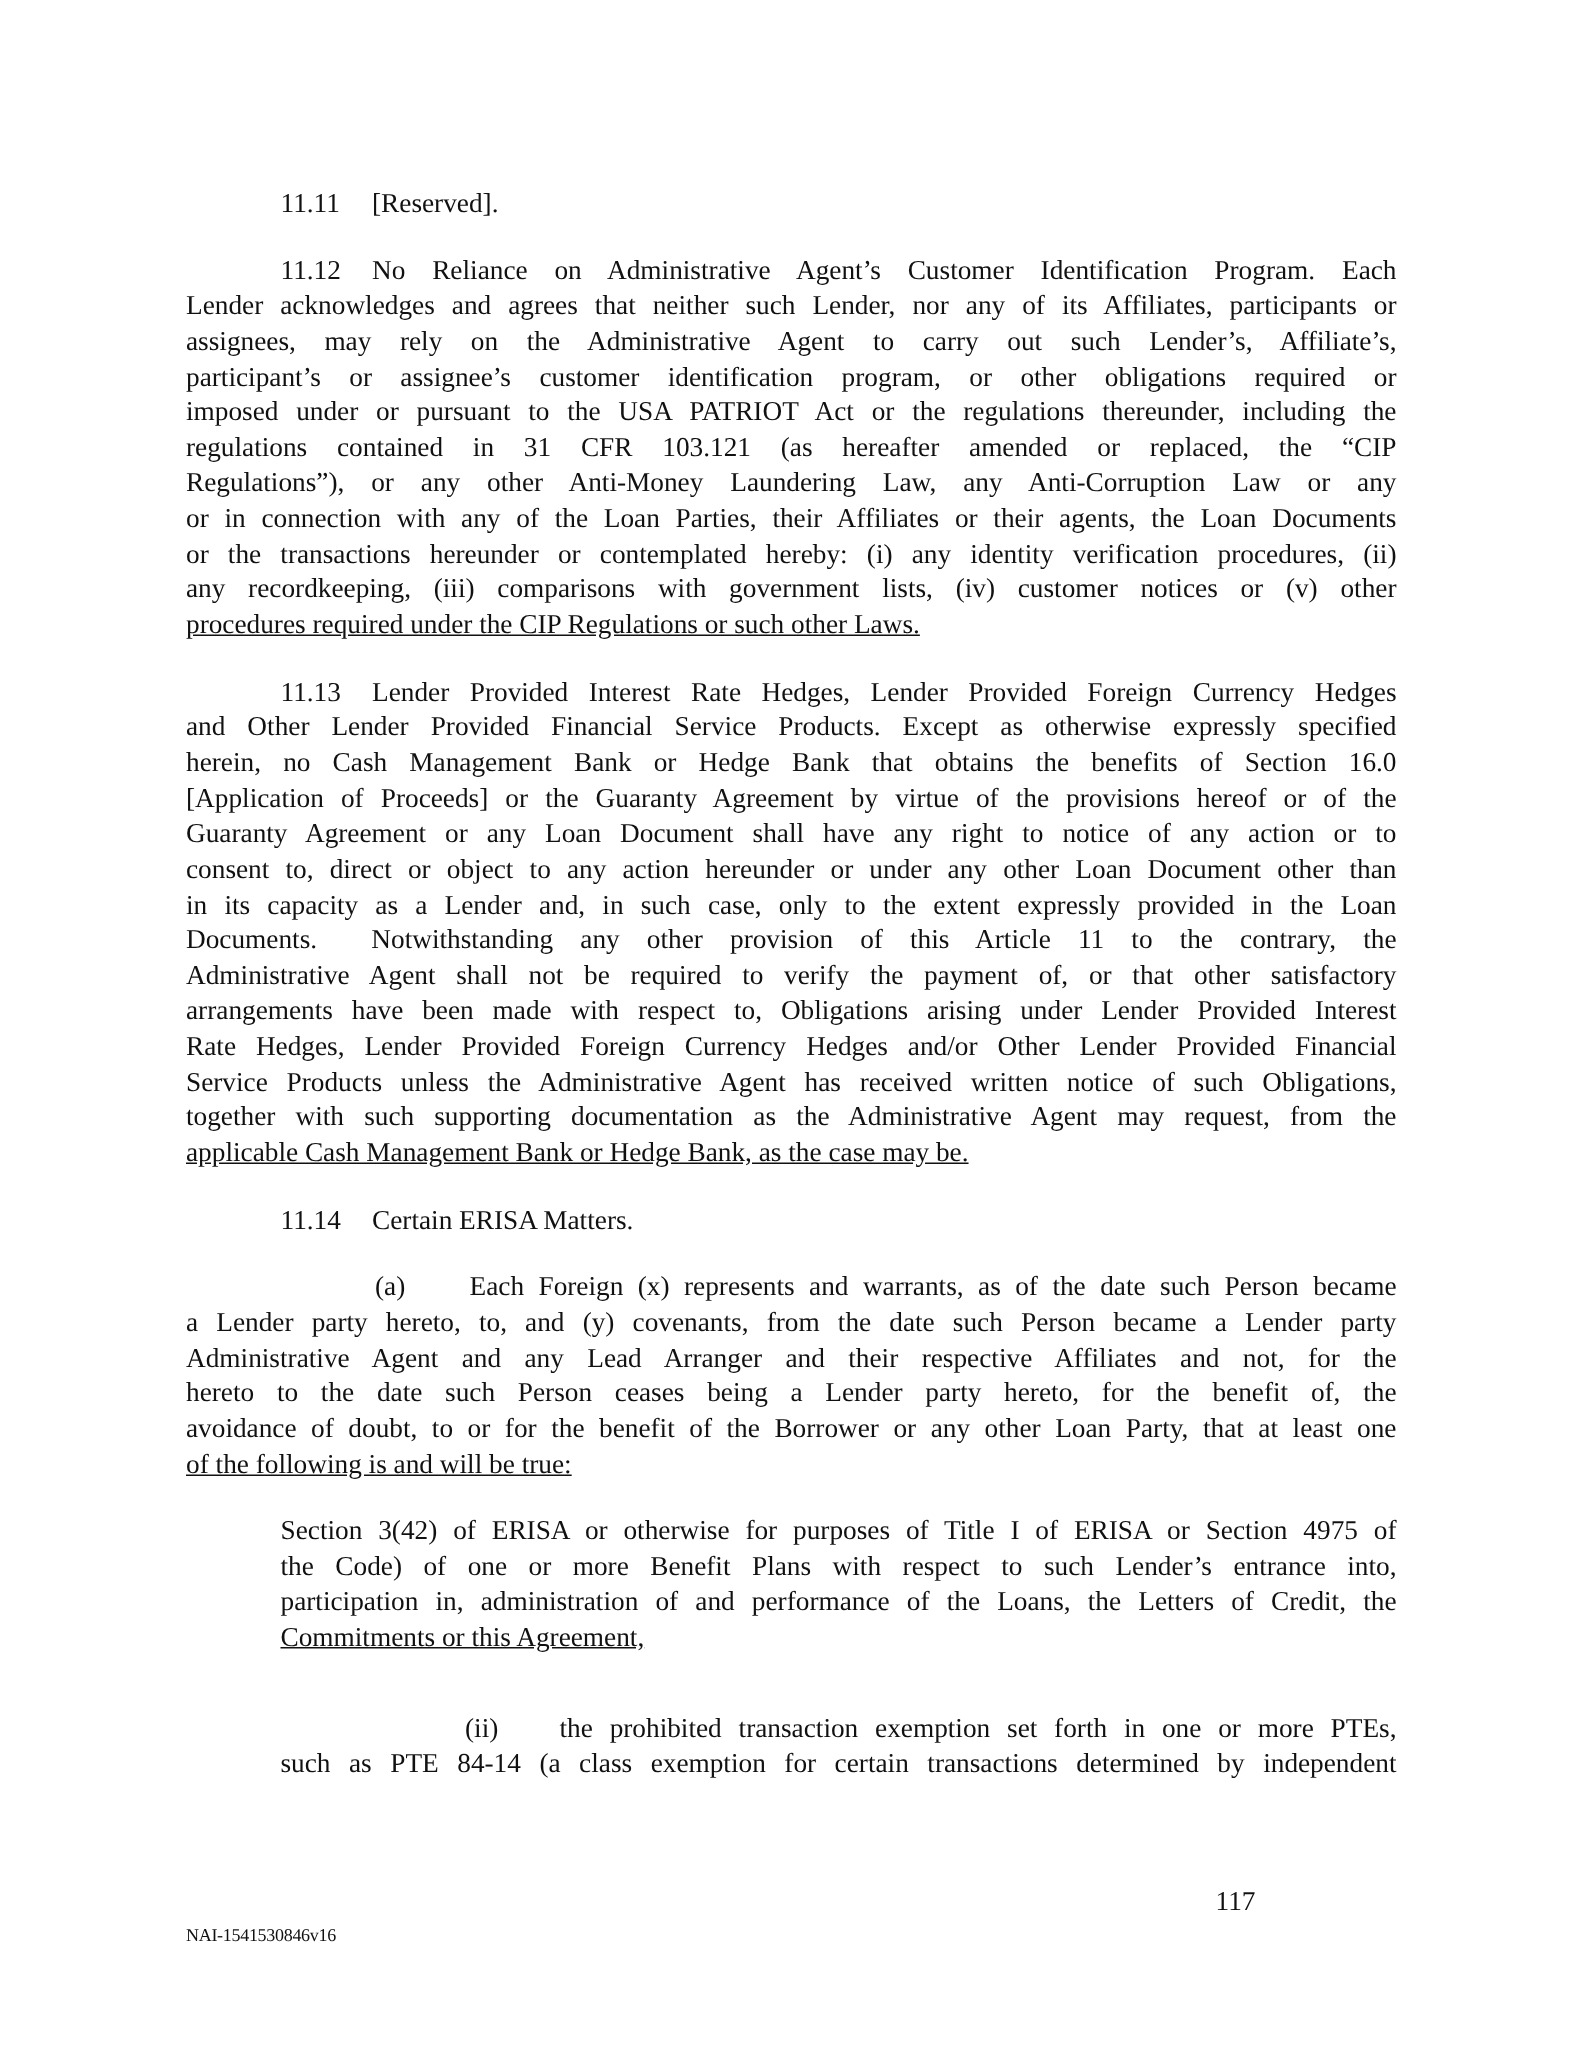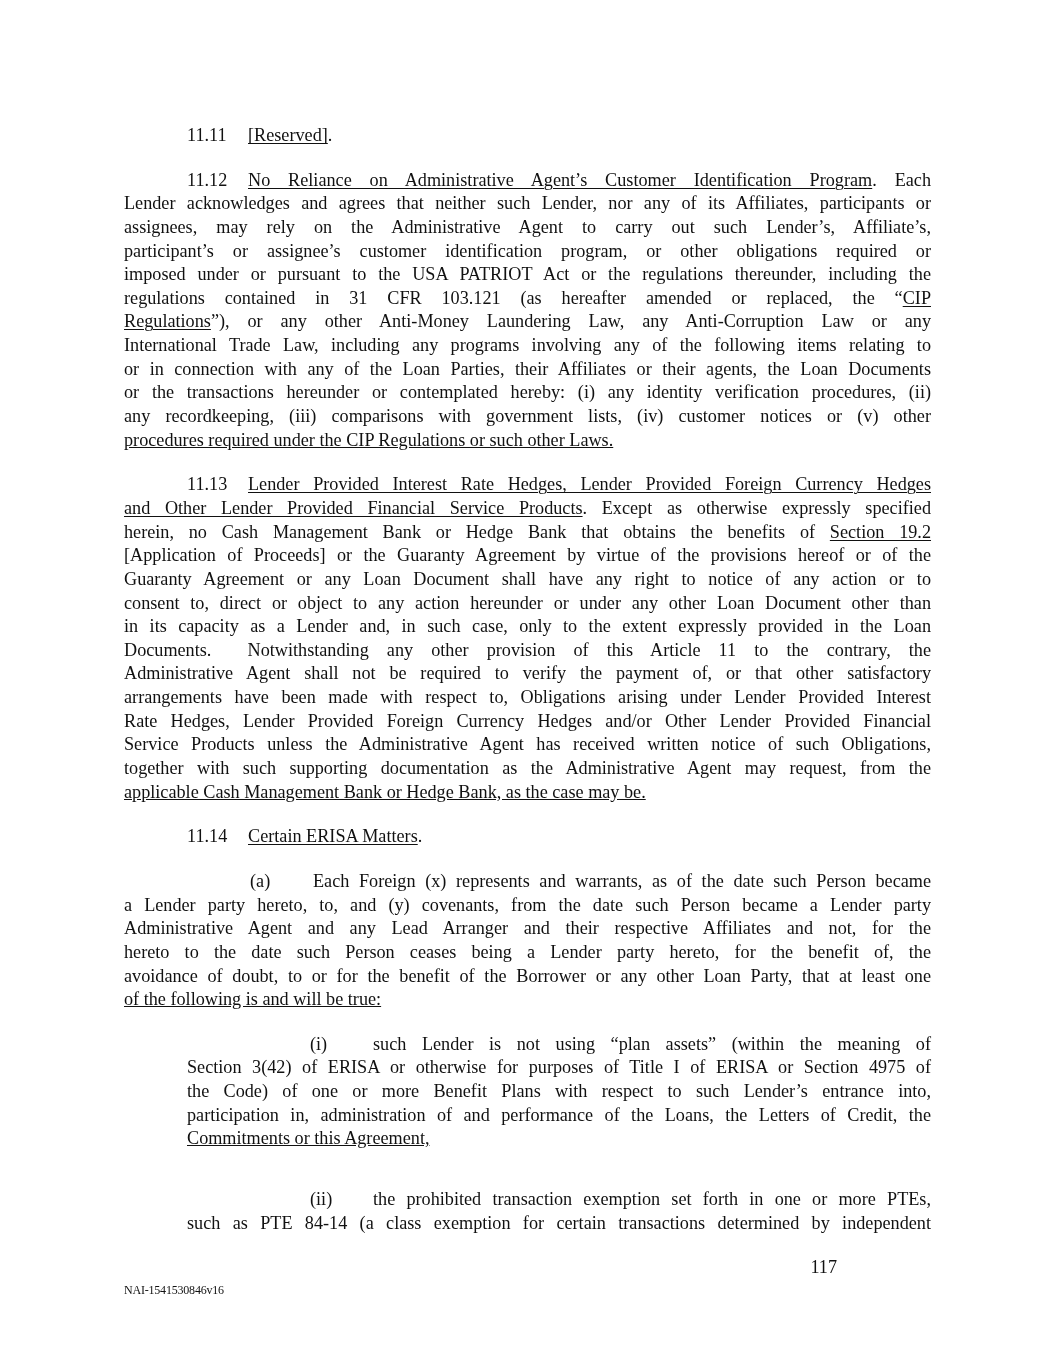--- a/index.html
+++ b/index.html
@@ -9,21 +9,21 @@
     color: #111111;
   }
   .page { position: absolute; left: 124px; top: 124px; width: 807px; }
   .para { margin: 0; font-size: 18.2px; line-height: 23.65px; }
   .line {
     display: block; text-align: justify; text-align-last: justify;
     white-space: nowrap; height: 23.65px; overflow: visible;
   }
   .line.last { text-align-last: left; text-decoration: underline; }
   .line.nojust { text-align: left; text-align-last: left; }
-  .u { text-decoration: underline; text-underline-offset: 2px; text-decoration-thickness: 1px; }
+  .u { text-underline-offset: 2px; text-decoration-thickness: 1px; }
   .num { display: inline-block; width: 61px; }
   .sec-indent { padding-left: 63px; }
   .sub-indent { padding-left: 126px; }
   .sublabel { display: inline-block; width: 63px; }
   .item-block { padding-left: 63px; }
   .gap { height: 21px; }
   .footer-page {
     position: absolute; left: 0; width: 837px; top: 1257px; text-align: right;
     font-size: 18.2px;
   }
@@ -46,34 +46,33 @@
   <div class="para">
     <span class="line sec-indent">
       <span class="num">11.12</span><span class="u">No Reliance on Administrative Agent’s Customer Identification Program</span><span>. Each</span>
     </span>
     <span class="line">Lender acknowledges and agrees that neither such Lender, nor any of its Affiliates, participants or</span>
     <span class="line">assignees, may rely on the Administrative Agent to carry out such Lender’s, Affiliate’s,</span>
     <span class="line">participant’s or assignee’s customer identification program, or other obligations required or</span>
     <span class="line">imposed under or pursuant to the USA PATRIOT Act or the regulations thereunder, including the</span>
     <span class="line"><span>regulations contained in 31 CFR 103.121 (as hereafter amended or replaced, the “</span><span class="u">CIP</span></span>
     <span class="line"><span class="u">Regulations</span><span>”), or any other Anti-Money Laundering Law, any Anti-Corruption Law or any</span></span>
-    <span class="line">International Trade Law, including any programs involving any of the following items relating to</span>
     <span class="line">or in connection with any of the Loan Parties, their Affiliates or their agents, the Loan Documents</span>
     <span class="line">or the transactions hereunder or contemplated hereby: (i) any identity verification procedures, (ii)</span>
     <span class="line">any recordkeeping, (iii) comparisons with government lists, (iv) customer notices or (v) other</span>
     <span class="line last">procedures required under the CIP Regulations or such other Laws.</span>
   </div>
   <div class="gap"></div>
 
   <div class="para">
     <span class="line sec-indent">
       <span class="num">11.13</span><span class="u">Lender Provided Interest Rate Hedges, Lender Provided Foreign Currency Hedges</span>
     </span>
     <span class="line"><span class="u">and Other Lender Provided Financial Service Products</span><span>. Except as otherwise expressly specified</span></span>
-    <span class="line"><span>herein, no Cash Management Bank or Hedge Bank that obtains the benefits of</span> <span class="u">Section 19.2</span></span>
+    <span class="line"><span>herein, no Cash Management Bank or Hedge Bank that obtains the benefits of</span> <span class="u">Section 16.0</span></span>
     <span class="line">[Application of Proceeds] or the Guaranty Agreement by virtue of the provisions hereof or of the</span>
     <span class="line">Guaranty Agreement or any Loan Document shall have any right to notice of any action or to</span>
     <span class="line">consent to, direct or object to any action hereunder or under any other Loan Document other than</span>
     <span class="line">in its capacity as a Lender and, in such case, only to the extent expressly provided in the Loan</span>
     <span class="line" style="white-space: pre;">Documents.  Notwithstanding any other provision of this Article 11 to the contrary, the</span>
     <span class="line">Administrative Agent shall not be required to verify the payment of, or that other satisfactory</span>
     <span class="line">arrangements have been made with respect to, Obligations arising under Lender Provided Interest</span>
     <span class="line">Rate Hedges, Lender Provided Foreign Currency Hedges and/or Other Lender Provided Financial</span>
     <span class="line">Service Products unless the Administrative Agent has received written notice of such Obligations,</span>
     <span class="line">together with such supporting documentation as the Administrative Agent may request, from the</span>
@@ -94,23 +93,20 @@
     </span>
     <span class="line">a Lender party hereto, to, and (y) covenants, from the date such Person became a Lender party</span>
     <span class="line">Administrative Agent and any Lead Arranger and their respective Affiliates and not, for the</span>
     <span class="line">hereto to the date such Person ceases being a Lender party hereto, for the benefit of, the</span>
     <span class="line">avoidance of doubt, to or for the benefit of the Borrower or any other Loan Party, that at least one</span>
     <span class="line last">of the following is and will be true:</span>
   </div>
   <div class="gap"></div>
 
   <div class="para item-block">
-    <span class="line" style="padding-left:123px;">
-      <span class="sublabel">(i)</span><span>such Lender is not using “plan assets” (within the meaning of</span>
-    </span>
     <span class="line">Section 3(42) of ERISA or otherwise for purposes of Title I of ERISA or Section 4975 of</span>
     <span class="line">the Code) of one or more Benefit Plans with respect to such Lender’s entrance into,</span>
     <span class="line">participation in, administration of and performance of the Loans, the Letters of Credit, the</span>
     <span class="line last">Commitments or this Agreement,</span>
   </div>
   <div class="gap"></div>
 
   <div class="para item-block">
     <span class="line" style="padding-left:123px;margin-top:16px;">
       <span class="sublabel">(ii)</span><span>the prohibited transaction exemption set forth in one or more PTEs,</span>

